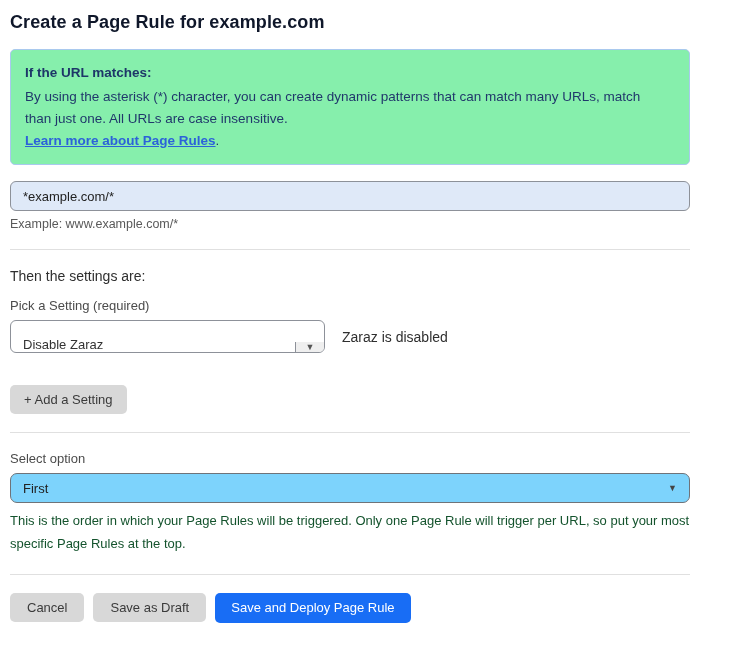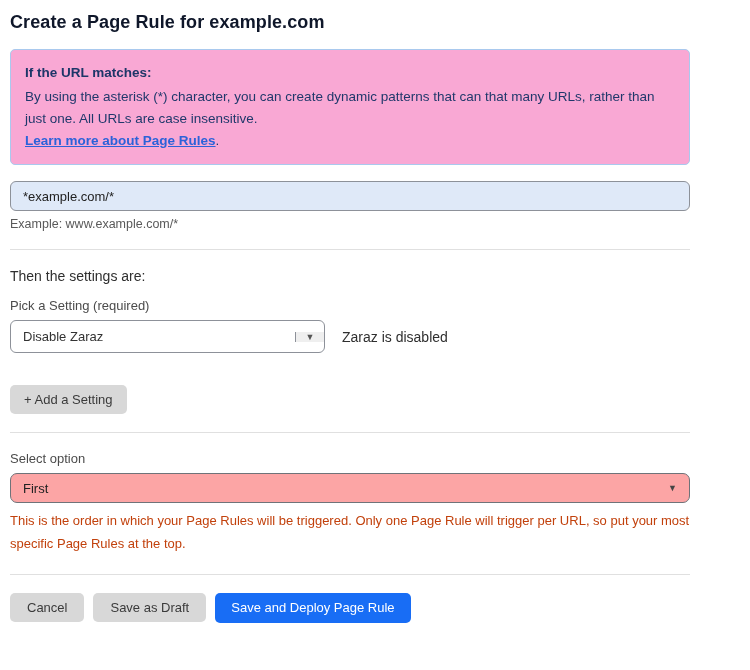--- a/index.html
+++ b/index.html
@@ -18,21 +18,21 @@
     font-size: 18px;
     font-weight: bold;
     color: #0f172a;
     margin: 2px 0 16px 0;
     letter-spacing: 0.1px;
   }
 
   
   .info-box {
     width: 680px;
-    background: #f9a8d4;
+    background: #86efac;
     border: 1px solid #a9c9ee;
     border-radius: 5px;
     padding: 12px 14px 13px 14px;
     color: #20386b;
     font-size: 13.5px;
     line-height: 1.62;
     margin-bottom: 16px;
   }
   .info-box .info-heading {
     font-weight: bold;
@@ -89,21 +89,21 @@
   }
 
   
   .setting-row {
     display: flex;
     align-items: center;
     margin-top: 2px;
   }
   .select-box {
     display: flex;
-    align-items: center;
+    align-items: flex-end;
     width: 315px;
     height: 33px;
     background: #ffffff;
     border: 1px solid #8d9199;
     border-radius: 6px;
     overflow: hidden;
     cursor: pointer;
   }
   .select-box .select-value {
     flex: 1;
@@ -145,36 +145,36 @@
     padding: 0 14px;
   }
 
   
   .order-select {
     display: flex;
     align-items: center;
     justify-content: space-between;
     width: 680px;
     height: 30px;
-    background: #fca5a5;
+    background: #7dd3fc;
     border: 1px solid #6f7379;
     border-radius: 7px;
     padding: 3px 12px;
     font-size: 13px;
     color: #222;
     cursor: pointer;
     margin-top: 2px;
   }
   .order-select .select-arrow {
     color: #444;
     font-size: 9px;
   }
   .order-helper {
     font-size: 13px;
-    color: #c2410c;
+    color: #14532d;
     line-height: 1.75;
     margin-top: 7px;
     max-width: 680px;
   }
 
   .footer-actions {
     display: flex;
     align-items: center;
     gap: 9px;
     margin-top: 10px;
@@ -190,21 +190,21 @@
 </style>
 </head>
 <body>
 
 <div class="page">
 
   <h1 class="page-title">Create a Page Rule for example.com</h1>
 
   <div class="info-box">
     <div class="info-heading">If the URL matches:</div>
-    <div class="info-body">By using the asterisk (*) character, you can create dynamic patterns that can that many URLs, rather than just one. All URLs are case insensitive.</div>
+    <div class="info-body">By using the asterisk (*) character, you can create dynamic patterns that can match many URLs, match than just one. All URLs are case insensitive.</div>
     <div class="info-link-line"><a class="info-link">Learn more about Page Rules</a><span>.</span></div>
   </div>
 
   <input type="text" class="url-input" value="*example.com/*" style="">
   <div class="helper-text">Example: www.example.com/*</div>
 
   <hr class="divider">
 
   <div class="section-heading">Then the settings are:</div>
 

